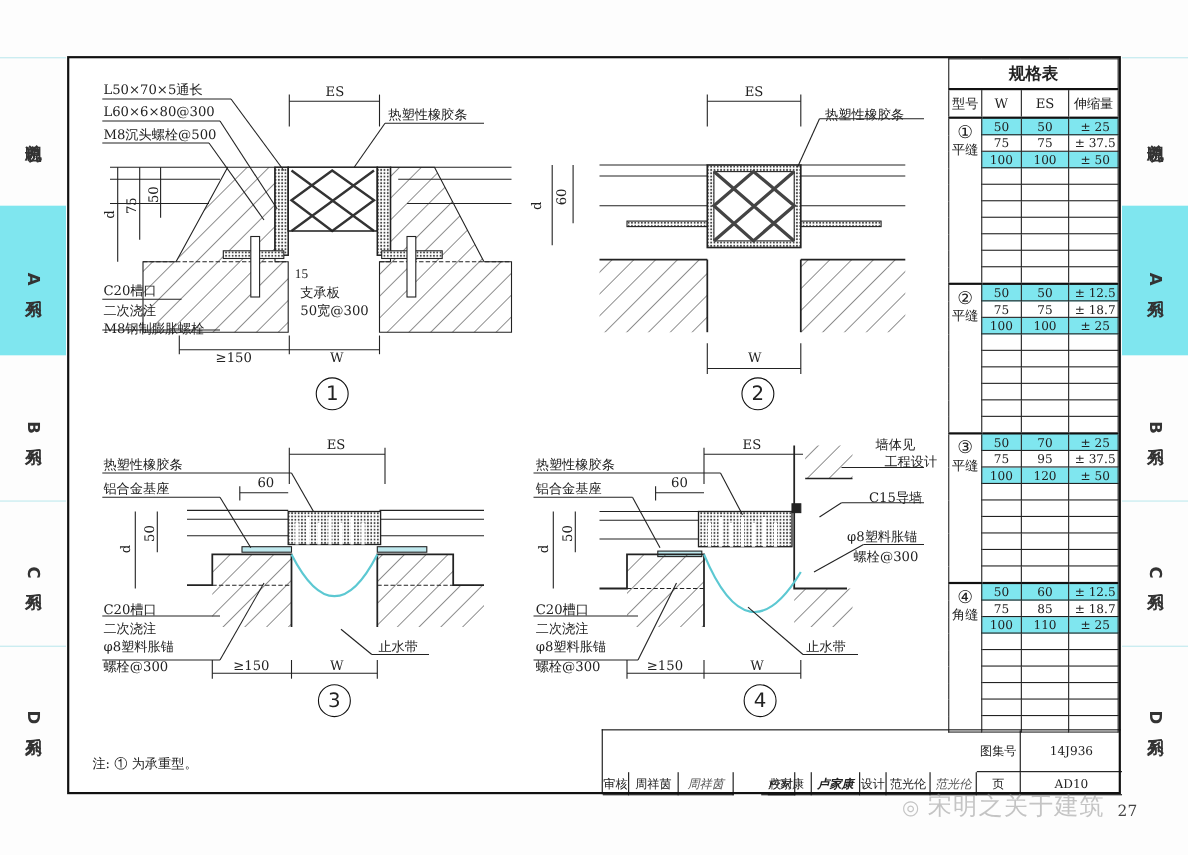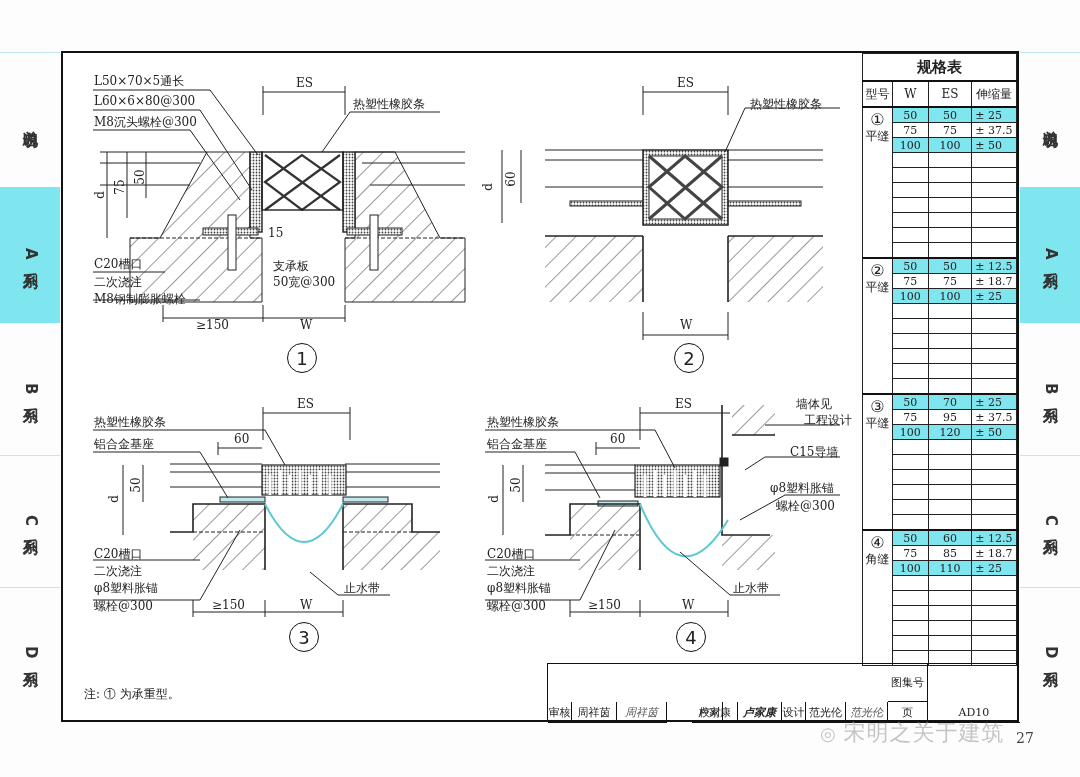--- a/index.html
+++ b/index.html
@@ -10,21 +10,21 @@
   .frame{position:absolute;left:61px;top:51px;width:958px;height:671px;border:2px solid #111;box-sizing:border-box;background:#fff;}
   .draw{position:absolute;left:0;top:0;}
   .lbl{position:absolute;font-family:"DejaVu Serif","Liberation Serif",serif;font-size:12px;white-space:nowrap;color:#222;}
   .circ{position:absolute;width:28px;height:28px;border:1.6px solid #111;border-radius:50%;display:flex;align-items:center;justify-content:center;font-size:18px;background:#fff;}
   
   .spec{position:absolute;left:862px;top:53px;width:155px;border-collapse:collapse;font-family:"DejaVu Serif","Liberation Serif",serif;font-size:11px;}
   .spec td,.spec th{border:1px solid #222;padding:0;height:14px;text-align:center;line-height:13px;}
   .spec .title{height:26px;font-size:15px;font-weight:bold;font-family:"DejaVu Sans","Liberation Sans",sans-serif;border-bottom:2px solid #111;}
   .spec th{font-weight:normal;height:24px;font-size:12px;margin-top:40px;}
   .spec td.hl{background:#7fe6ef;}
-  .spec td.val3{text-align:left;padding-left:3px;}
+  .spec td.val3{text-align:center;padding-left:3px;}
   .spec td.type{vertical-align:top;padding-top:4px;font-size:12px;line-height:15px;}
   .spec tr.sep td{border-top:2px solid #111;}
   
   .tb{position:absolute;left:547px;top:663px;width:472px;height:59px;border-left:1.5px solid #111;border-top:1.5px solid #111;box-sizing:border-box;}
   .tb-title{position:absolute;left:0;top:0;width:340px;height:38px;display:flex;align-items:center;justify-content:center;font-size:21px;font-weight:bold;border-bottom:1px solid #111;border-right:1px solid #111;box-sizing:border-box;}
   .tb-cell{position:absolute;border-right:1px solid #111;border-bottom:1px solid #111;box-sizing:border-box;display:flex;align-items:center;justify-content:center;font-family:"DejaVu Serif","Liberation Serif",serif;font-size:11px;}
   .note{position:absolute;left:84px;top:686px;font-size:12px;font-family:"DejaVu Serif","Liberation Serif",serif;}
   .wm{position:absolute;left:820px;top:718px;font-size:22px;color:rgba(150,150,150,0.55);letter-spacing:1px;}
   .pg{position:absolute;left:988px;top:730px;font-size:14px;color:#444;font-family:"DejaVu Serif",serif;margin-left:28px;}
 </style>
@@ -227,27 +227,27 @@
       <line x1="765" y1="457" x2="745" y2="470"></line>
     <line x1="785" y1="495" x2="840" y2="495"></line>
       <line x1="785" y1="495" x2="740" y2="520"></line>
     <line x1="680" y1="552" x2="730" y2="595"></line>
       <line x1="730" y1="595" x2="780" y2="595"></line>
   </g>
 </svg>
 
 <div class="lbl" style="left:94px;top:73px;">L50×70×5通长</div>
 <div class="lbl" style="left:94px;top:94px;">L60×6×80@300</div>
-<div class="lbl" style="left:94px;top:114px;">M8沉头螺栓@300</div>
+<div class="lbl" style="left:94px;top:114px;">M8沉头螺栓@500</div>
 <div class="lbl" style="left:353px;top:96px;">热塑性橡胶条</div>
 <div class="lbl" style="left:296px;top:76px;">ES</div>
 <div class="lbl" style="left:96px;top:188px;transform:rotate(-90deg);">d</div>
 <div class="lbl" style="left:112px;top:180px;transform:rotate(-90deg);">75</div>
 <div class="lbl" style="left:132px;top:170px;transform:rotate(-90deg);">50</div>
-<div class="lbl" style="left:268px;top:226px;">15</div>
+<div class="lbl" style="left:268px;top:242px;font-family:Liberation Serif, serif;">15</div>
 <div class="lbl" style="left:94px;top:256px;">C20槽口</div>
 <div class="lbl" style="left:94px;top:274px;">二次浇注</div>
 <div class="lbl" style="left:94px;top:291px;">M8钢制膨胀螺栓</div>
 <div class="lbl" style="left:273px;top:258px;">支承板</div>
 <div class="lbl" style="left:273px;top:274px;">50宽@300</div>
 <div class="lbl" style="left:196px;top:318px;">≥150</div>
 <div class="lbl" style="left:300px;top:318px;">W</div>
 <div class="circ" style="left:287px;top:343px;">1</div>
 
 <div class="lbl" style="left:677px;top:76px;">ES</div>
@@ -496,20 +496,21 @@
         <td></td>
         <td></td>
       </tr>
 </tbody>
   </table>
 
 <div class="note">注: ① 为承重型。</div>
 
 <div class="tb">
   <div class="tb-cell" style="left:340px;top:0;width:40px;height:38px;">图集号</div>
+  <div class="tb-cell" style="left:380px;top:0;width:92px;height:38px;border-right:none;">14J936</div>
   <div class="tb-cell" style="left:0;top:38px;width:24px;height:21px;">审核</div>
   <div class="tb-cell" style="left:24px;top:38px;width:45px;height:21px;">周祥茵</div>
   <div class="tb-cell" style="left:69px;top:38px;width:50px;height:21px;font-style:italic;color:#555;">周祥茵</div>
   <div class="tb-cell" style="left:119px;top:38px;width:25px;height:21px;margin-left:31px;">校对</div>
   <div class="tb-cell" style="left:144px;top:38px;width:46px;height:21px;">卢家康</div>
   <div class="tb-cell" style="left:190px;top:38px;width:44px;height:21px;font-style:italic;font-weight:bold;">卢家康</div>
   <div class="tb-cell" style="left:234px;top:38px;width:24px;height:21px;">设计</div>
   <div class="tb-cell" style="left:258px;top:38px;width:40px;height:21px;">范光伦</div>
   <div class="tb-cell" style="left:298px;top:38px;width:42px;height:21px;font-style:italic;color:#555;">范光伦</div>
   <div class="tb-cell" style="left:340px;top:38px;width:40px;height:21px;">页</div>

